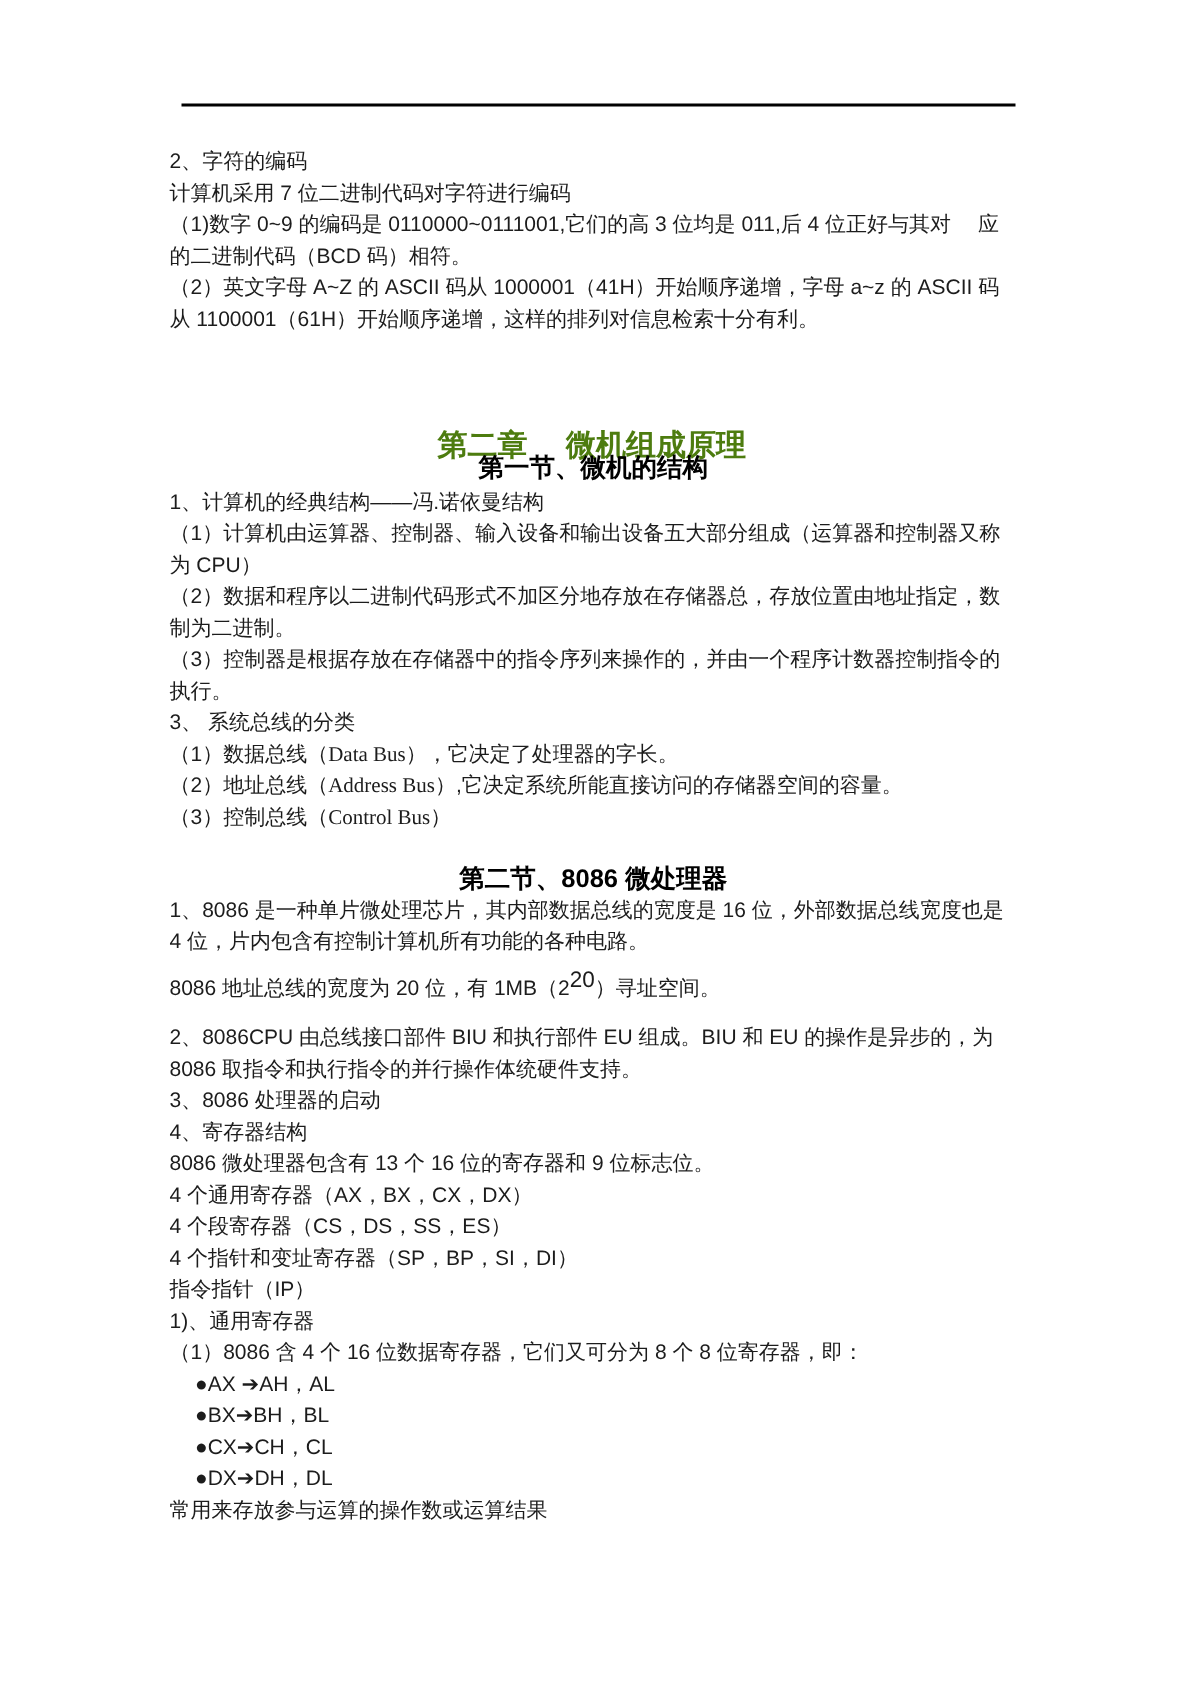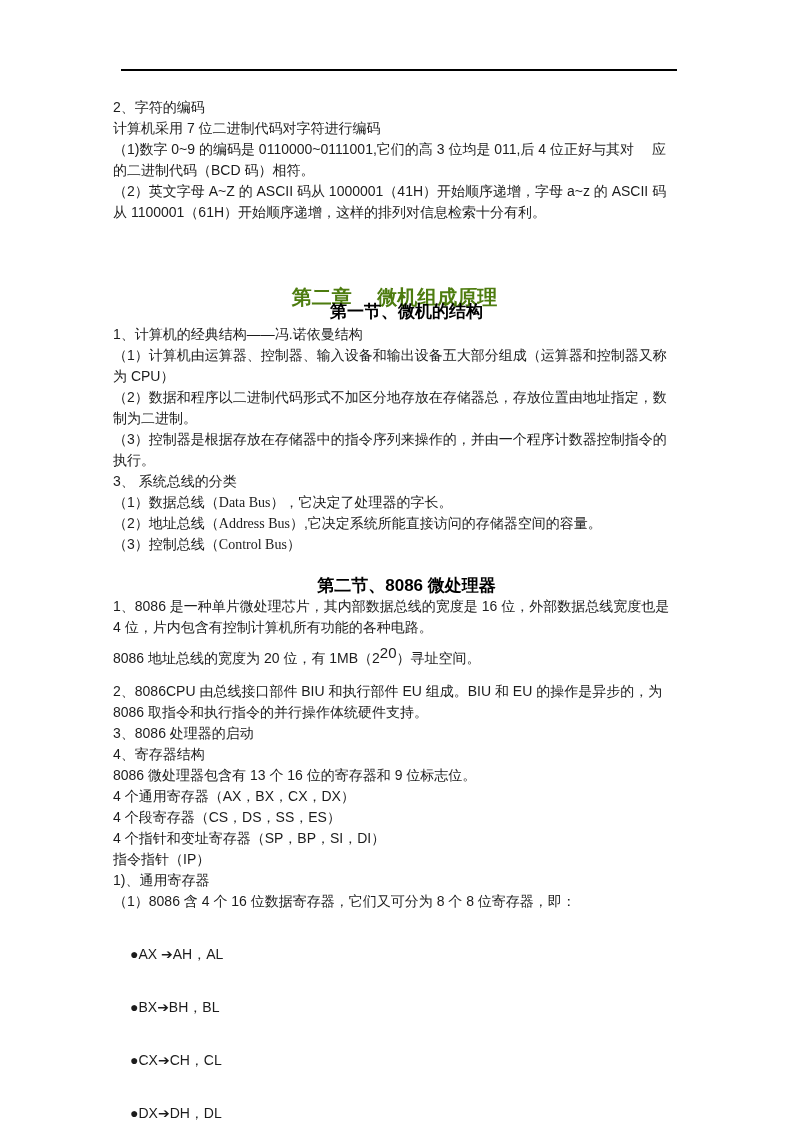--- a/index.html
+++ b/index.html
@@ -31,40 +31,39 @@
     width: 566px;
   }
   .line {
     height: 21px;
     line-height: 21px;
     font-size: 14px;
     white-space: pre;
   }
   .line.indent {
     padding-left: 17px;
-    margin-top: 32px;
   }
   .mono {
     font-family: Liberation Serif, serif;
   }
   .chapter-heading {
     position: absolute;
     left: 113px;
     top: 282px;
     width: 563px;
     text-align: center;
     font-size: 20px;
     line-height: 30px;
     font-weight: bold;
     color: #4d7c0f;
     white-space: pre;
   }
   .section-heading {
     position: absolute;
-    left: 125px;
+    left: 114px;
     width: 563px;
     text-align: center;
     font-size: 17px;
     line-height: 24px;
     font-weight: bold;
     color: #000000;
     white-space: pre;
   }
   .section-heading.s1 { top: 300px; }
   .section-heading.s2 { top: 574px; }

